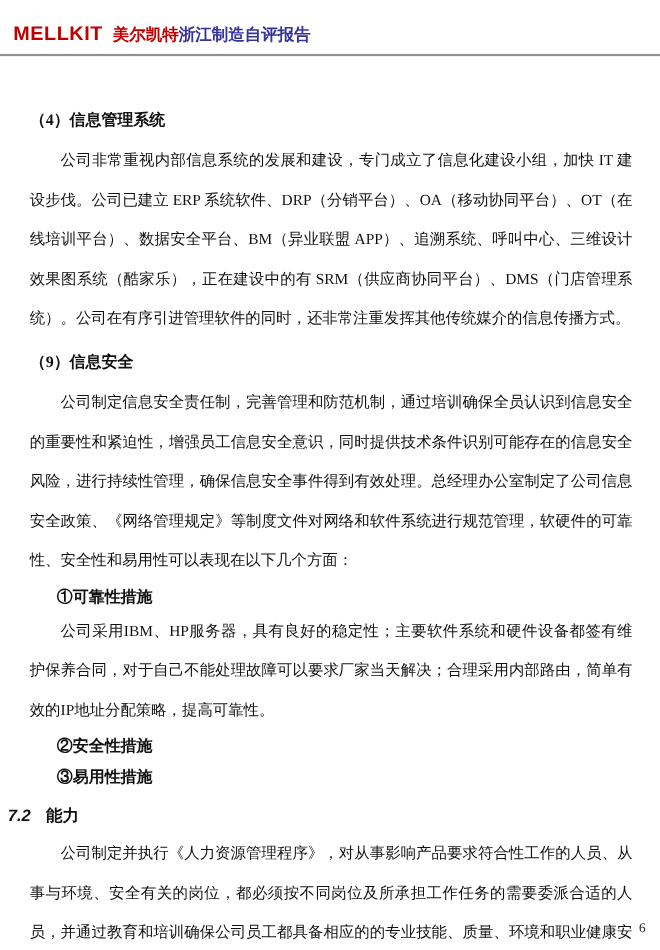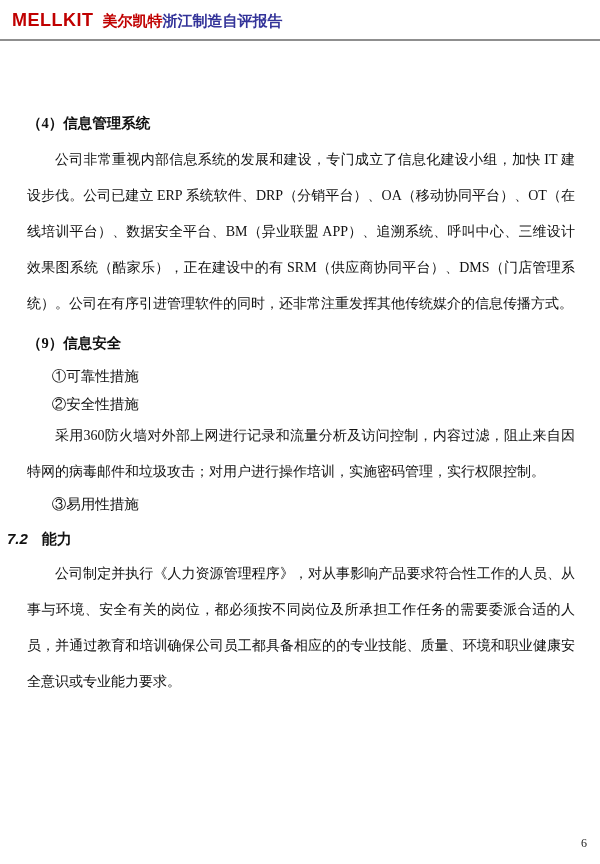--- a/index.html
+++ b/index.html
@@ -10,21 +10,21 @@
     margin: 0 auto;
     background: #ffffff;
     font-family: "Liberation Serif", serif;
     color: #111111;
     box-sizing: border-box;
     overflow: hidden;
   }
   
   .page-header {
     position: absolute;
-    top: 2px; left: 0; right: 0;
+    top: 12px; left: 0; right: 0;
     height: 29px;
     padding: 8px 10px 0 12px;
     border-bottom: 2px solid #1d4ed8;
     box-sizing: content-box;
     white-space: nowrap;
   }
   .brand {
     font-family: "Liberation Sans", sans-serif;
     font-weight: bold;
     font-size: 18px;
@@ -47,31 +47,31 @@
     right: 25px;
   }
   .content p {
     margin: 0;
     font-size: 14px;
     line-height: 36px;
     text-align: justify;
     text-indent: 2em;
   }
   .sec-heading {
-    margin: 16px 0 8px 0;
+    margin: 3px 0 8px 0;
     font-size: 14.5px;
     font-weight: bold;
     line-height: 22px;
   }
   .sec-heading.with-gap { margin-top: 10px; }
   .sub-heading {
     margin: 0;
     padding-left: 1.7em;
     font-family: "Liberation Sans", sans-serif;
-    font-weight: normal;
+    font-weight: bold;
     font-size: 14.5px;
     line-height: 28px;
   }
   .num-heading {
     margin: 8px 0 4px -20px;
     font-family: "Liberation Sans", sans-serif;
     font-weight: bold;
     font-size: 15px;
     line-height: 26px;
   }
@@ -94,25 +94,26 @@
     <span class="brand" style="color: rgb(192, 0, 0);">MELLKIT</span>
     <span class="brand-cn" style="color: rgb(192, 0, 0);">美尔凯特</span><span class="doc-title" style="color: rgb(51, 51, 153);">浙江制造自评报告</span>
   </header>
 
   <main class="content">
 
     <h3 class="sec-heading">（4）信息管理系统</h3>
     <p>公司非常重视内部信息系统的发展和建设，专门成立了信息化建设小组，加快 IT 建设步伐。公司已建立 ERP 系统软件、DRP（分销平台）、OA（移动协同平台）、OT（在线培训平台）、数据安全平台、BM（异业联盟 APP）、追溯系统、呼叫中心、三维设计效果图系统（酷家乐），正在建设中的有 SRM（供应商协同平台）、DMS（门店管理系统）。公司在有序引进管理软件的同时，还非常注重发挥其他传统媒介的信息传播方式。</p>
 
     <h3 class="sec-heading with-gap">（9）信息安全</h3>
+    <p>公司制定信息安全责任制，完善管理和防范机制，通过培训确保全员认识到信息安全的重要性和紧迫性，增强员工信息安全意识，同时提供技术条件识别可能存在的信息安全风险，进行持续性管理，确保信息安全事件得到有效处理。总经理办公室制定了公司信息安全政策、《网络管理规定》等制度文件对网络和软件系统进行规范管理，软硬件的可靠性、安全性和易用性可以表现在以下几个方面：</p>
 
     <h4 class="sub-heading">①可靠性措施</h4>
+    <p>公司采用IBM、HP服务器，具有良好的稳定性；主要软件系统和硬件设备都签有维护保养合同，对于自己不能处理故障可以要求厂家当天解决；合理采用内部路由，简单有效的IP地址分配策略，提高可靠性。</p>
 
     <h4 class="sub-heading">②安全性措施</h4>
-    <p>采用360防火墙对外部上网进行记录和流量分析及访问控制，内容过滤，阻止来自因特网的病毒邮件和垃圾攻击；对用户进行操作培训，实施密码管理，实行权限控制。</p>
 
     <h4 class="sub-heading">③易用性措施</h4>
 
     <h2 class="num-heading">
       <span class="sec-num">7.2</span><span>能力</span>
     </h2>
     <p>公司制定并执行《人力资源管理程序》，对从事影响产品要求符合性工作的人员、从事与环境、安全有关的岗位，都必须按不同岗位及所承担工作任务的需要委派合适的人员，并通过教育和培训确保公司员工都具备相应的的专业技能、质量、环境和职业健康安全意识或专业能力要求。</p>
 
   </main>
 

